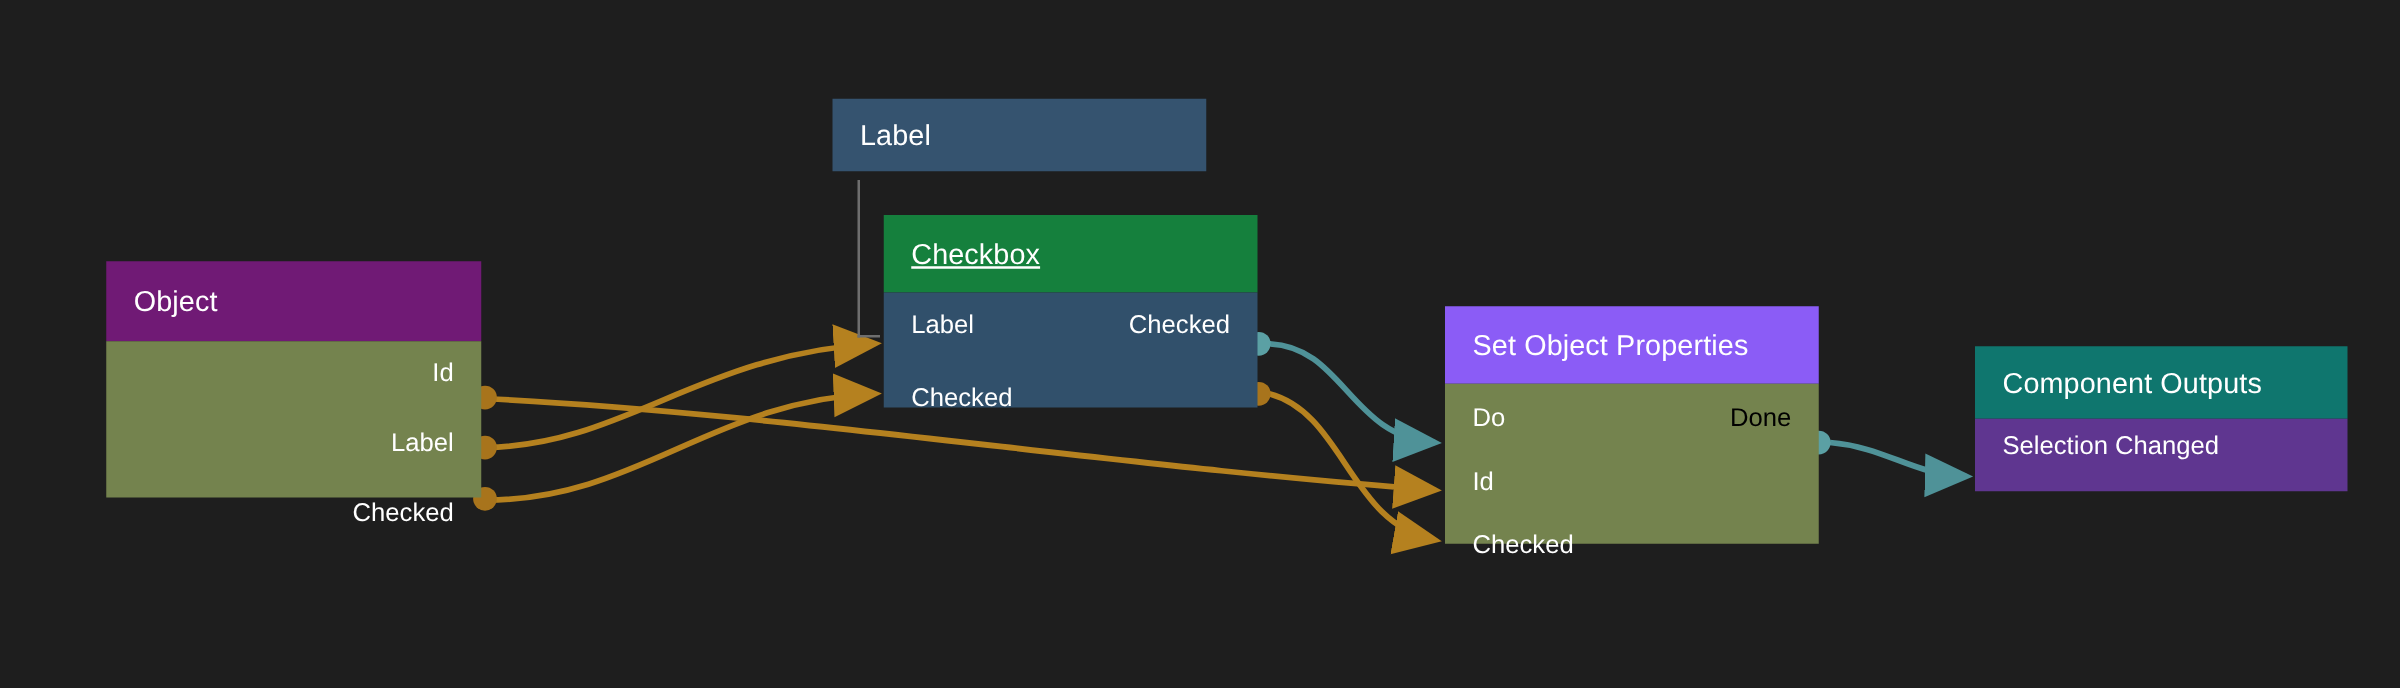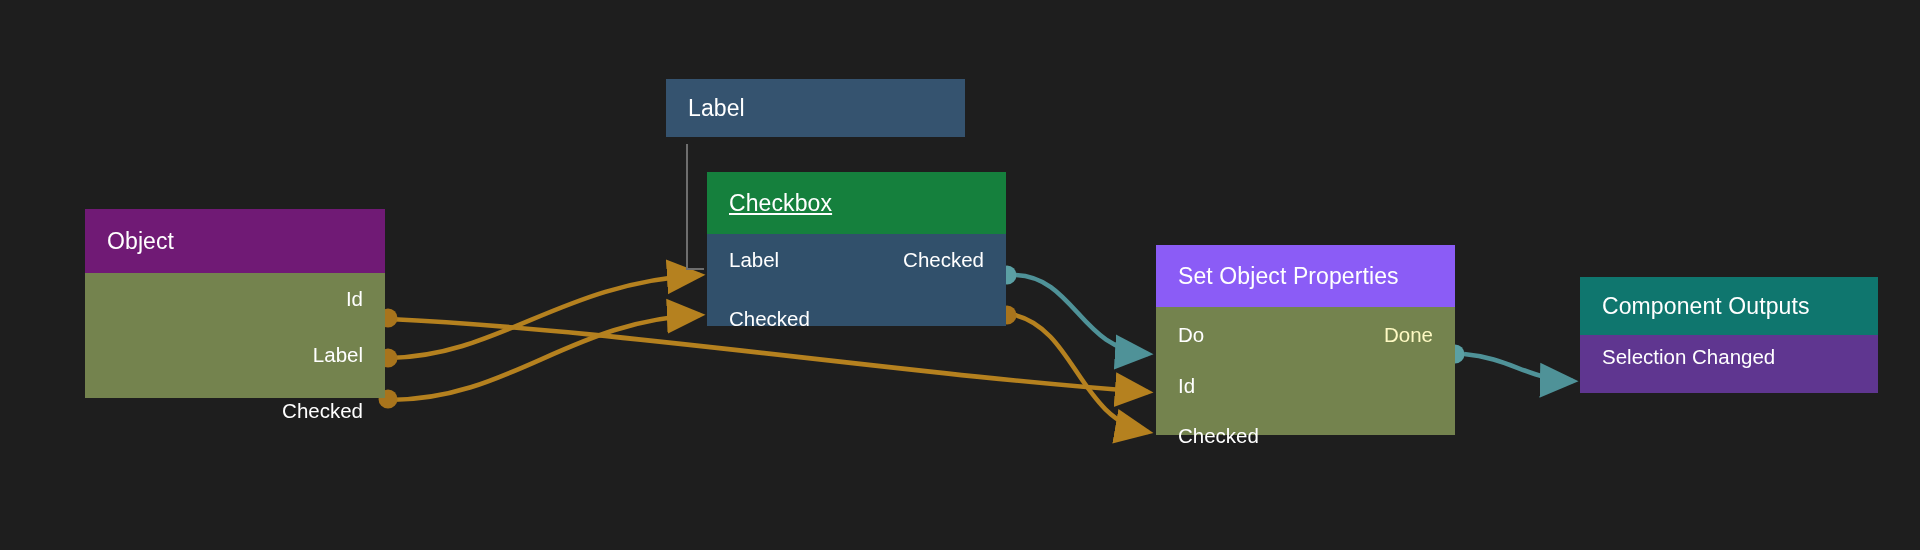--- a/index.html
+++ b/index.html
@@ -84,21 +84,21 @@
   #node-sop { left:1156px; top:245px; width:299px; }
   #node-sop .node-header { background:#8b5cf6; height:62px; }
   #node-sop .node-body   { background:#74834e; height:128px; padding-top:8px; }
   #node-sop .rowpair { position:relative; height:40px; }
   #node-sop .rowpair .lbl-left {
     position:absolute; left:22px; top:0; height:40px;
     display:flex; align-items:center; color:#ffffff; font-size:20.5px;
   }
   #node-sop .rowpair .lbl-right {
     position:absolute; right:22px; top:0; height:40px;
-    display:flex; align-items:center; color:#fef9c3; font-size:20.5px;
+    display:flex; align-items:center; color:#000000; font-size:20.5px;
   }
 
   
   #node-compout { left:1580px; top:277px; width:298px; }
   #node-compout .node-header { background:#0f766e; height:58px; }
   #node-compout .node-body   { background:#5f3690; height:58px; padding-top:2px; }
 
   
   #group-bracket {
     position:absolute;

